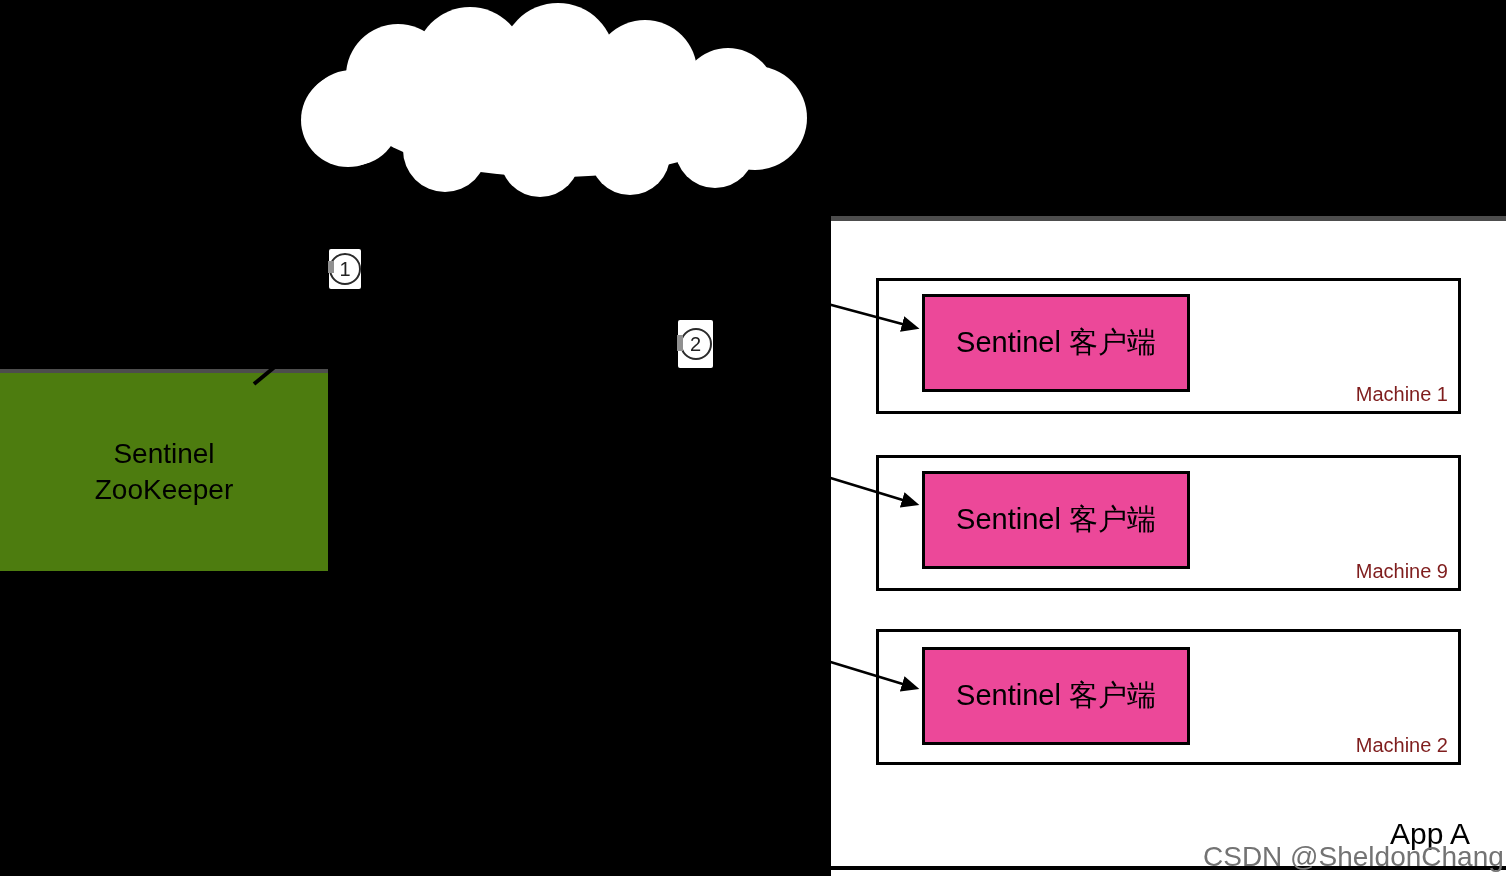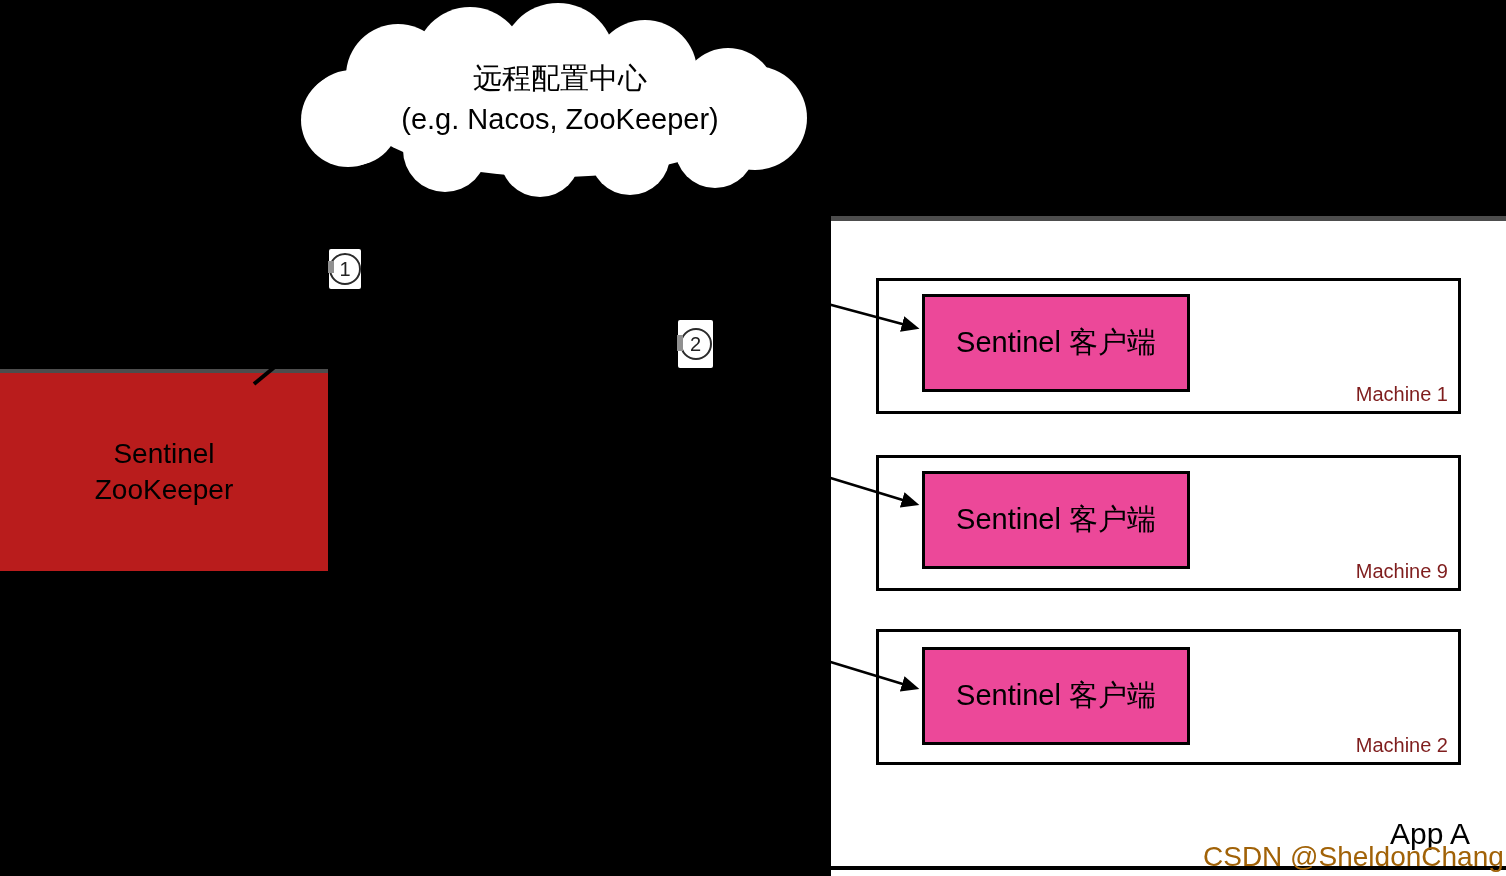--- a/index.html
+++ b/index.html
@@ -9,21 +9,21 @@
   }
   .abs{position:absolute;}
   
   #cloud-svg{left:0;top:0;width:1506px;height:876px;z-index:3;}
   .cloud-text{
     left:330px;top:58px;width:460px;z-index:4;text-align:center;
     font-size:29px;line-height:41px;color:#000;
   }
   
   #dashboard{
-    left:0;top:369px;width:328px;height:198px;background:#b91c1c;
+    left:0;top:369px;width:328px;height:198px;background:#4d7c0f;
     border-top:4px solid #4d4d4d;z-index:1;
     display:flex;align-items:center;justify-content:center;text-align:center;
     font-size:28px;line-height:36px;
   }
   
   #app-container{
     left:831px;top:216px;width:675px;height:660px;background:#fff;
     border-top:5px solid #4d4d4d;z-index:1;
   }
   #app-bottom-line{left:831px;top:866px;width:675px;height:4px;background:#000;z-index:2;}
@@ -60,21 +60,21 @@
   #stub-b2{left:677px;top:335px;width:6px;height:16px;}
   
   #app-label{left:1390px;top:817px;font-size:30px;font-weight:400;color:#000;z-index:5;white-space:nowrap;}
   #watermark-1{
     left:1200px;top:820px;width:300px;z-index:6;text-align:left;white-space:nowrap;
     font-size:26px;color:#fff;
     text-shadow:-1px -1px 0 #8a8a8a,1px -1px 0 #8a8a8a,-1px 1px 0 #8a8a8a,1px 1px 0 #8a8a8a,2px 3px 2px #b5b5b5;
   }
   #watermark-2{
     left:1203px;top:841px;z-index:6;white-space:nowrap;
-    font-size:28px;color:#a16207;
+    font-size:28px;color:#737373;
   }
 </style>
 </head>
 <body>
 
 <div id="stage">
 
   <svg id="cloud-svg" class="abs" viewBox="0 0 1506 876" xmlns="http://www.w3.org/2000/svg">
 
     <line x1="254" y1="384" x2="294" y2="351" stroke="#000" stroke-width="4"></line>
@@ -103,24 +103,20 @@
       <circle cx="755" cy="118" r="52"></circle>
         <circle cx="715" cy="148" r="40"></circle>
       <circle cx="630" cy="155" r="40"></circle>
         <circle cx="540" cy="157" r="40"></circle>
       <circle cx="445" cy="150" r="42"></circle>
         <circle cx="348" cy="120" r="47"></circle>
       <ellipse cx="555" cy="110" rx="195" ry="67"></ellipse>
     </g>
   </svg>
 
-  <div class="abs cloud-text">
-    <div>远程配置中心</div>
-    <div>(e.g. Nacos, ZooKeeper)</div>
-  </div>
 
   <div id="dashboard" class="abs">
     <div>
       <div>Sentinel</div>
       <div>ZooKeeper</div>
     </div>
   </div>
 
   <div id="app-container" class="abs"></div>
   <div id="app-bottom-line" class="abs"></div>

